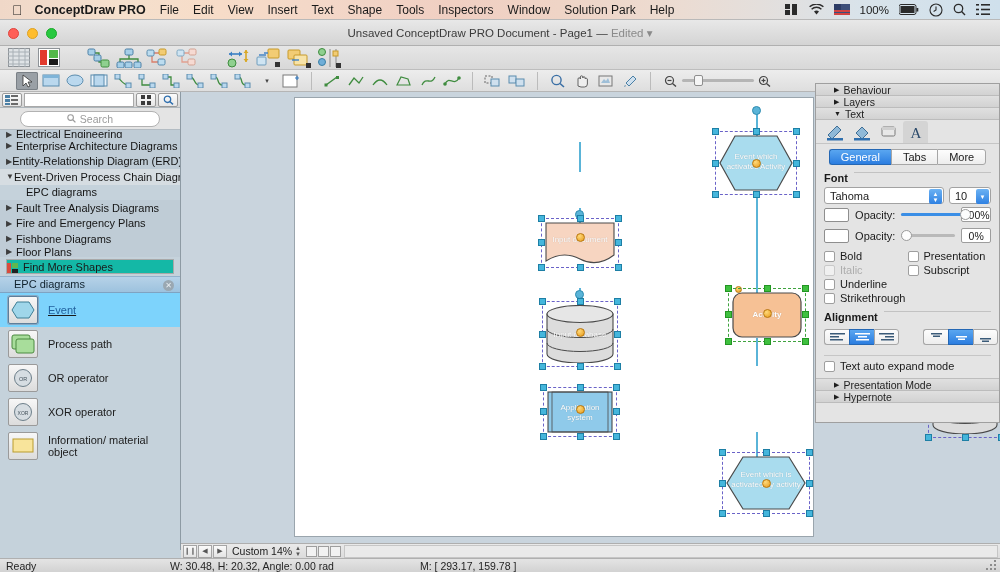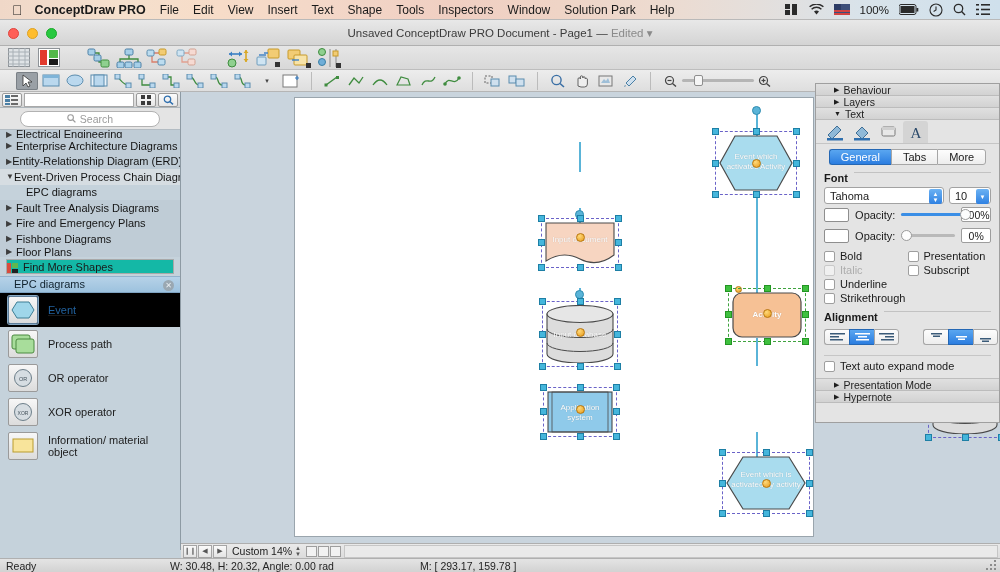--- a/index.html
+++ b/index.html
@@ -106,21 +106,21 @@
     display:flex; align-items:flex-end; gap:5px; font-size:11px;
   }
   .epc-header {
     height:17px; background:linear-gradient(#b6d2e8,#9dc2de);
     display:flex; align-items:center; padding-left:14px; font-size:11px;
     border-top:1px solid #93b2cc; border-bottom:1px solid #7fa3c2;
     position:relative; color:#10222e;
   }
   .epc-close { position:absolute; right:6px; top:3px; width:11px;height:11px;border-radius:50%;background:#9aa8b2;color:#e8eef2;font-size:8px;display:flex;align-items:center;justify-content:center;}
   .shaperow { height:34px; display:flex; align-items:center; gap:10px; padding-left:8px; }
-  .shaperow.sel { background:#000000;text-decoration:underline; }
+  .shaperow.sel { background:#7dd3fc;text-decoration:underline; }
   .shapechip {
     width:30px; height:28px; background:linear-gradient(#f7f7f7,#dcdcdc);
     border:1px solid #9a9a9a; border-radius:2px;
     display:flex;align-items:center;justify-content:center;
   }
   .shaperow.sel .shapechip { border-color:#5e7e9a; box-shadow:0 0 0 1px #88a9c4;}
   .shapelabel { font-size:11px; color:#1c1c1c;}
   .shaperow.sel .shapelabel { color:#21619e; }
 
   

